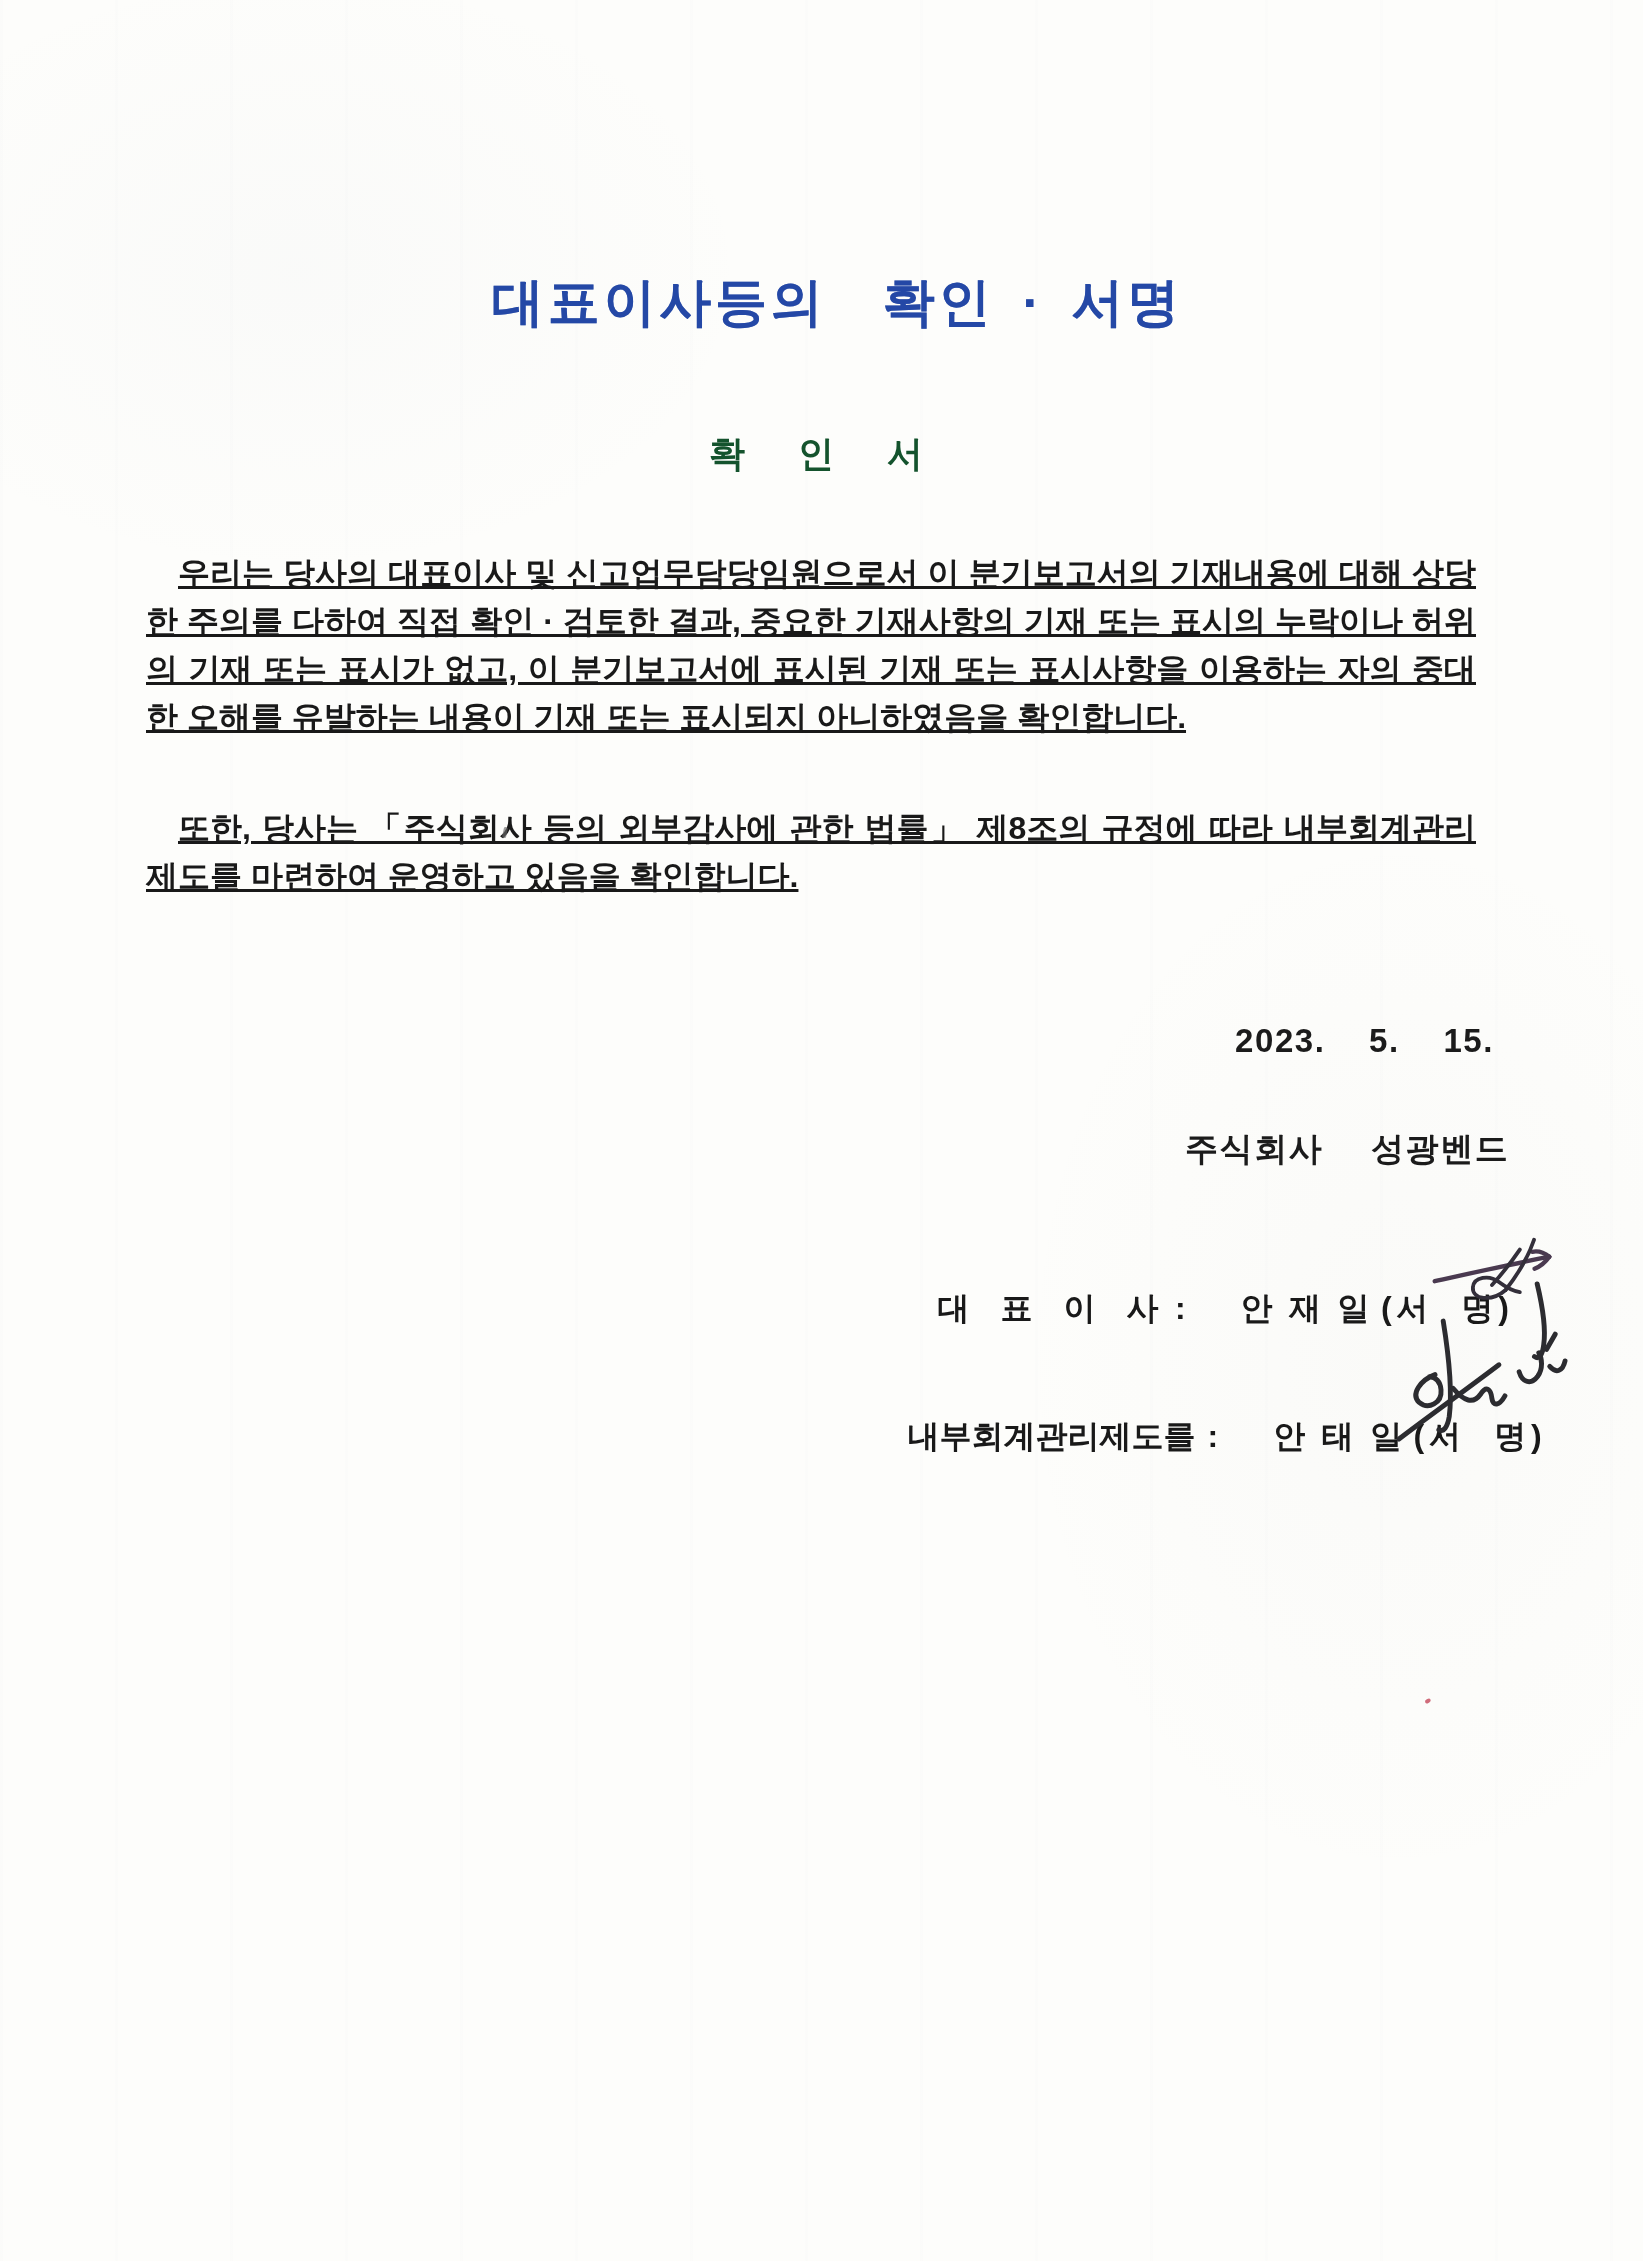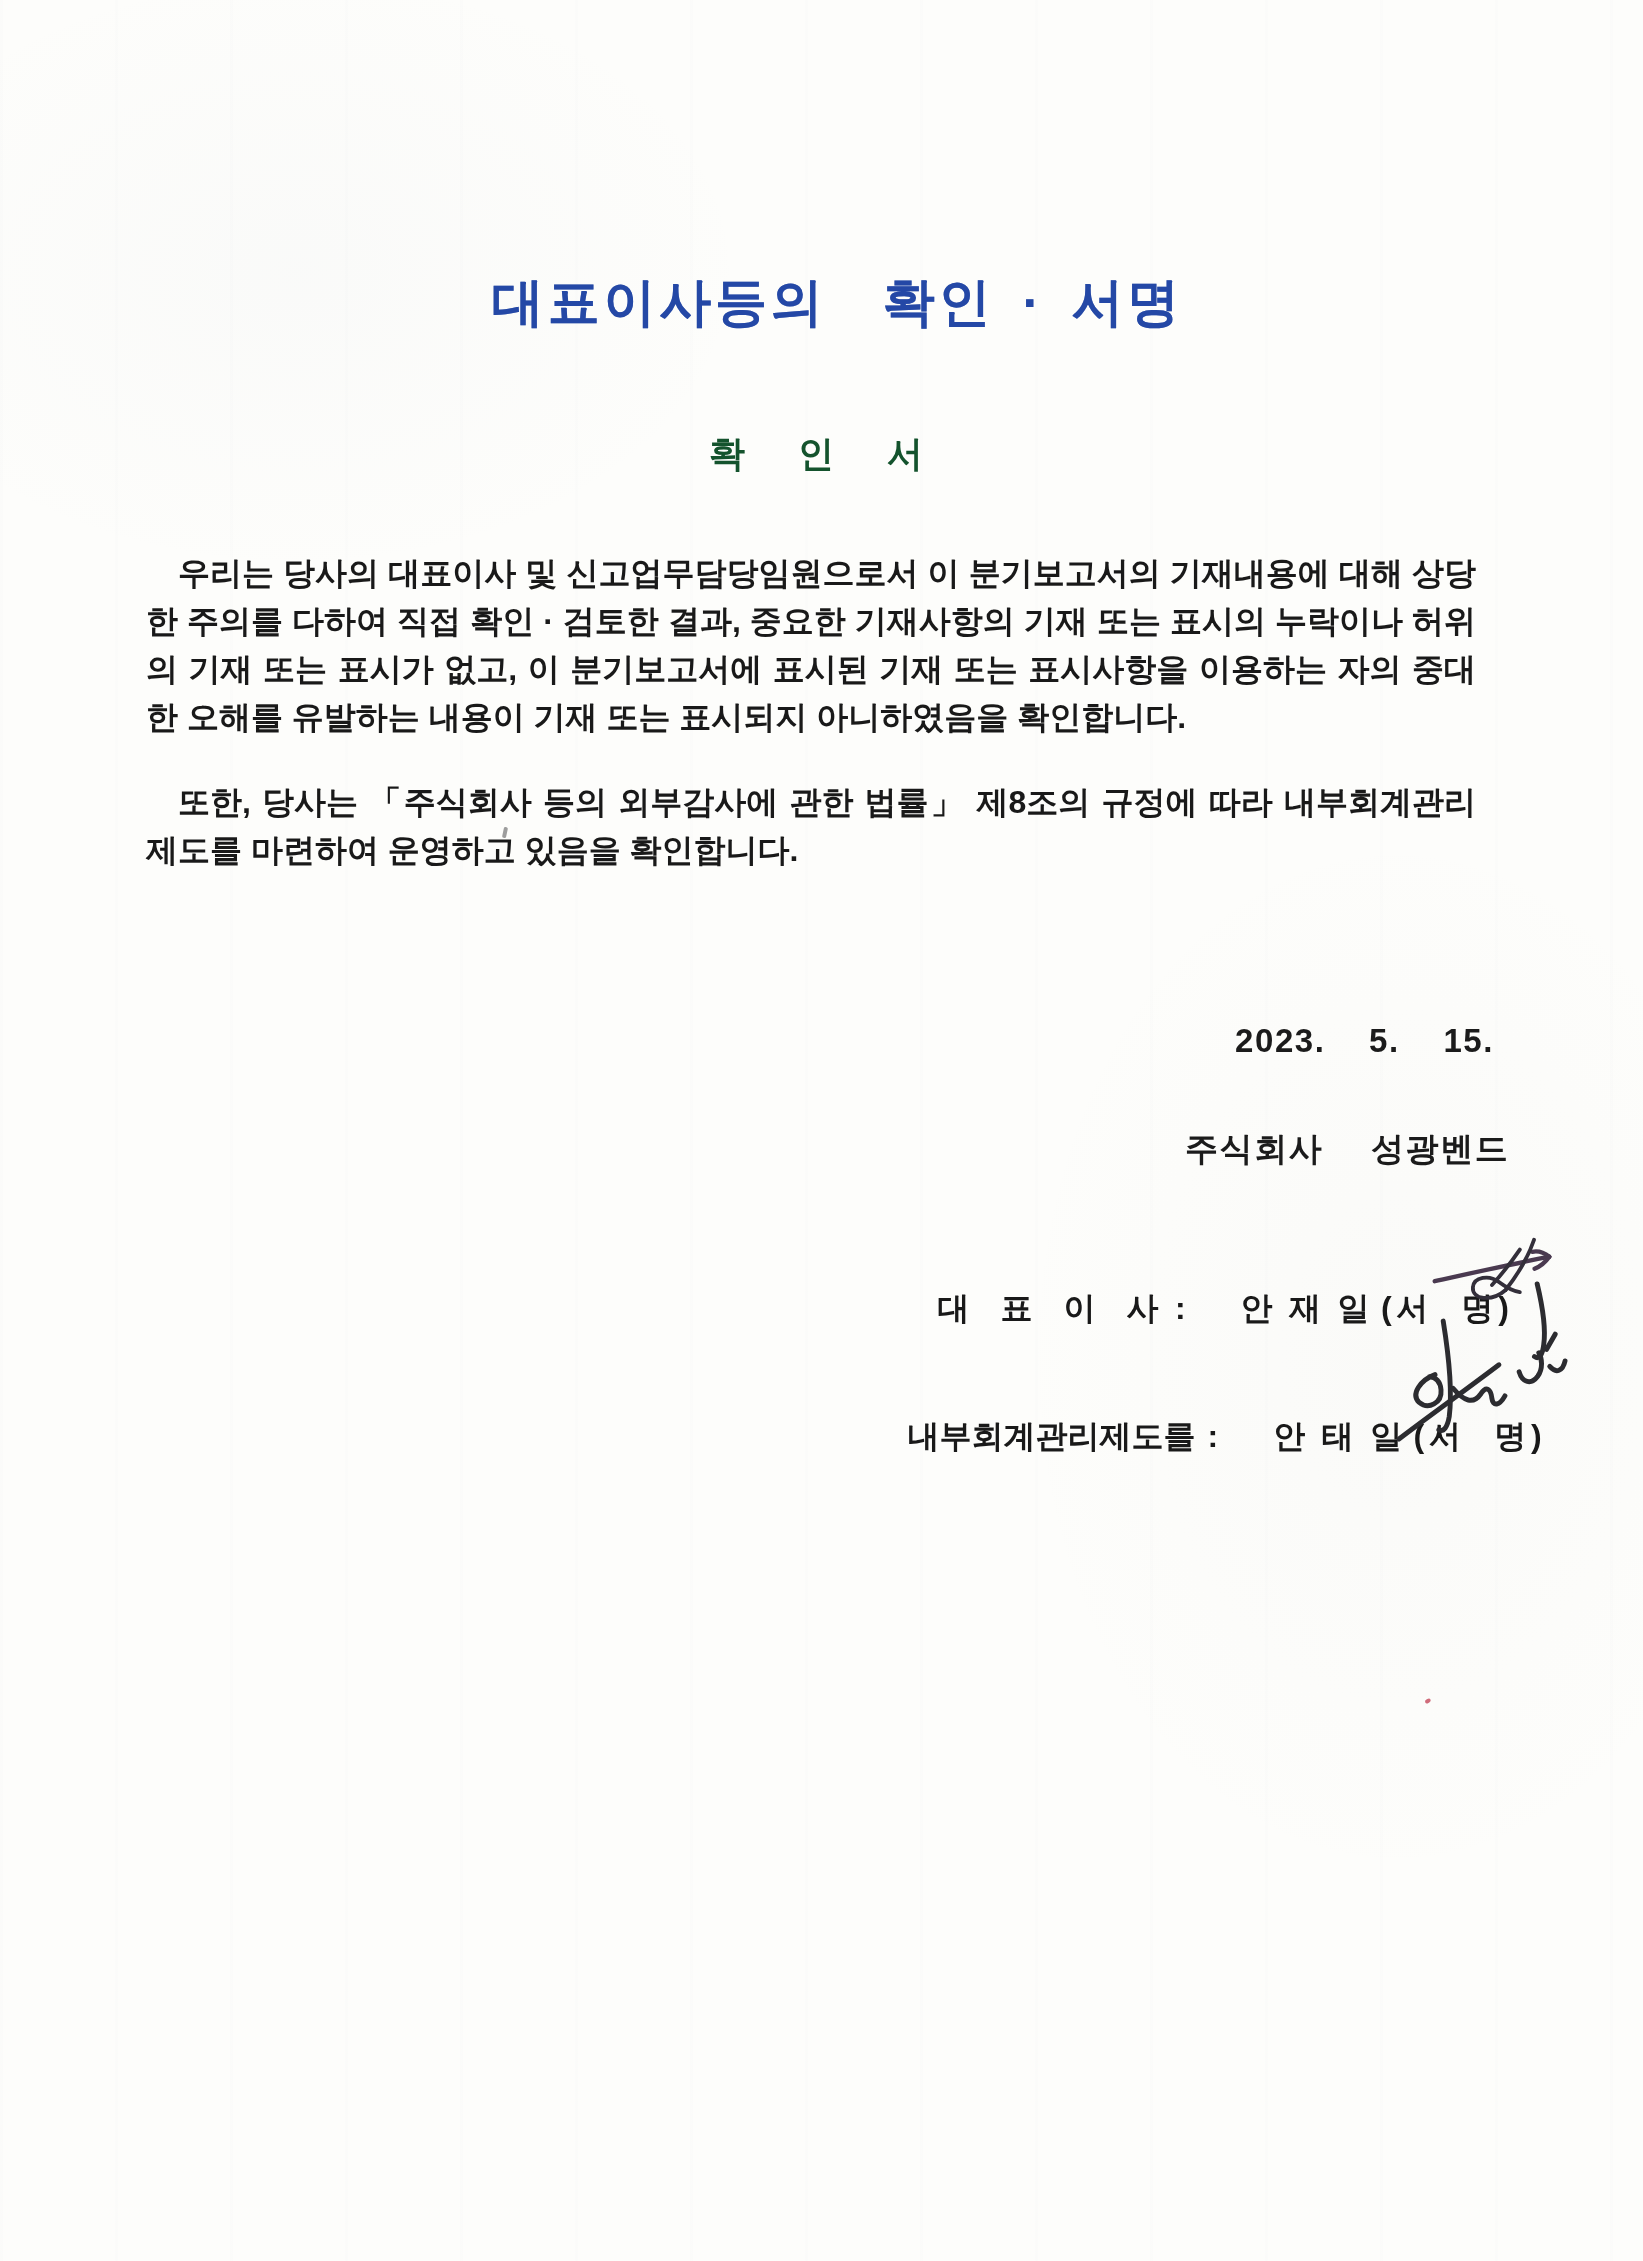--- a/index.html
+++ b/index.html
@@ -54,22 +54,22 @@
     position: absolute;
     left: 146px; top: 549px;
     width: 1330px;
     font-size: 32px;
     line-height: 48px;
     font-weight: 600;
     text-align: justify;
     text-align-last: left;
     color: #191919;
   }
-  .para { margin: 0; text-indent: 32px; }
-  .para-2 { margin-top: 37px; }
+  .para { margin: 0; text-indent: 32px; text-decoration: underline; }
+  .para-2 { margin-top: 63px; }
 
   .date-line {
     position: absolute;
     left: 1235px; top: 1022px;
     font-size: 33px;
     font-weight: 600;
     letter-spacing: 1.6px;
     word-spacing: 11px;
     white-space: pre;
   }

